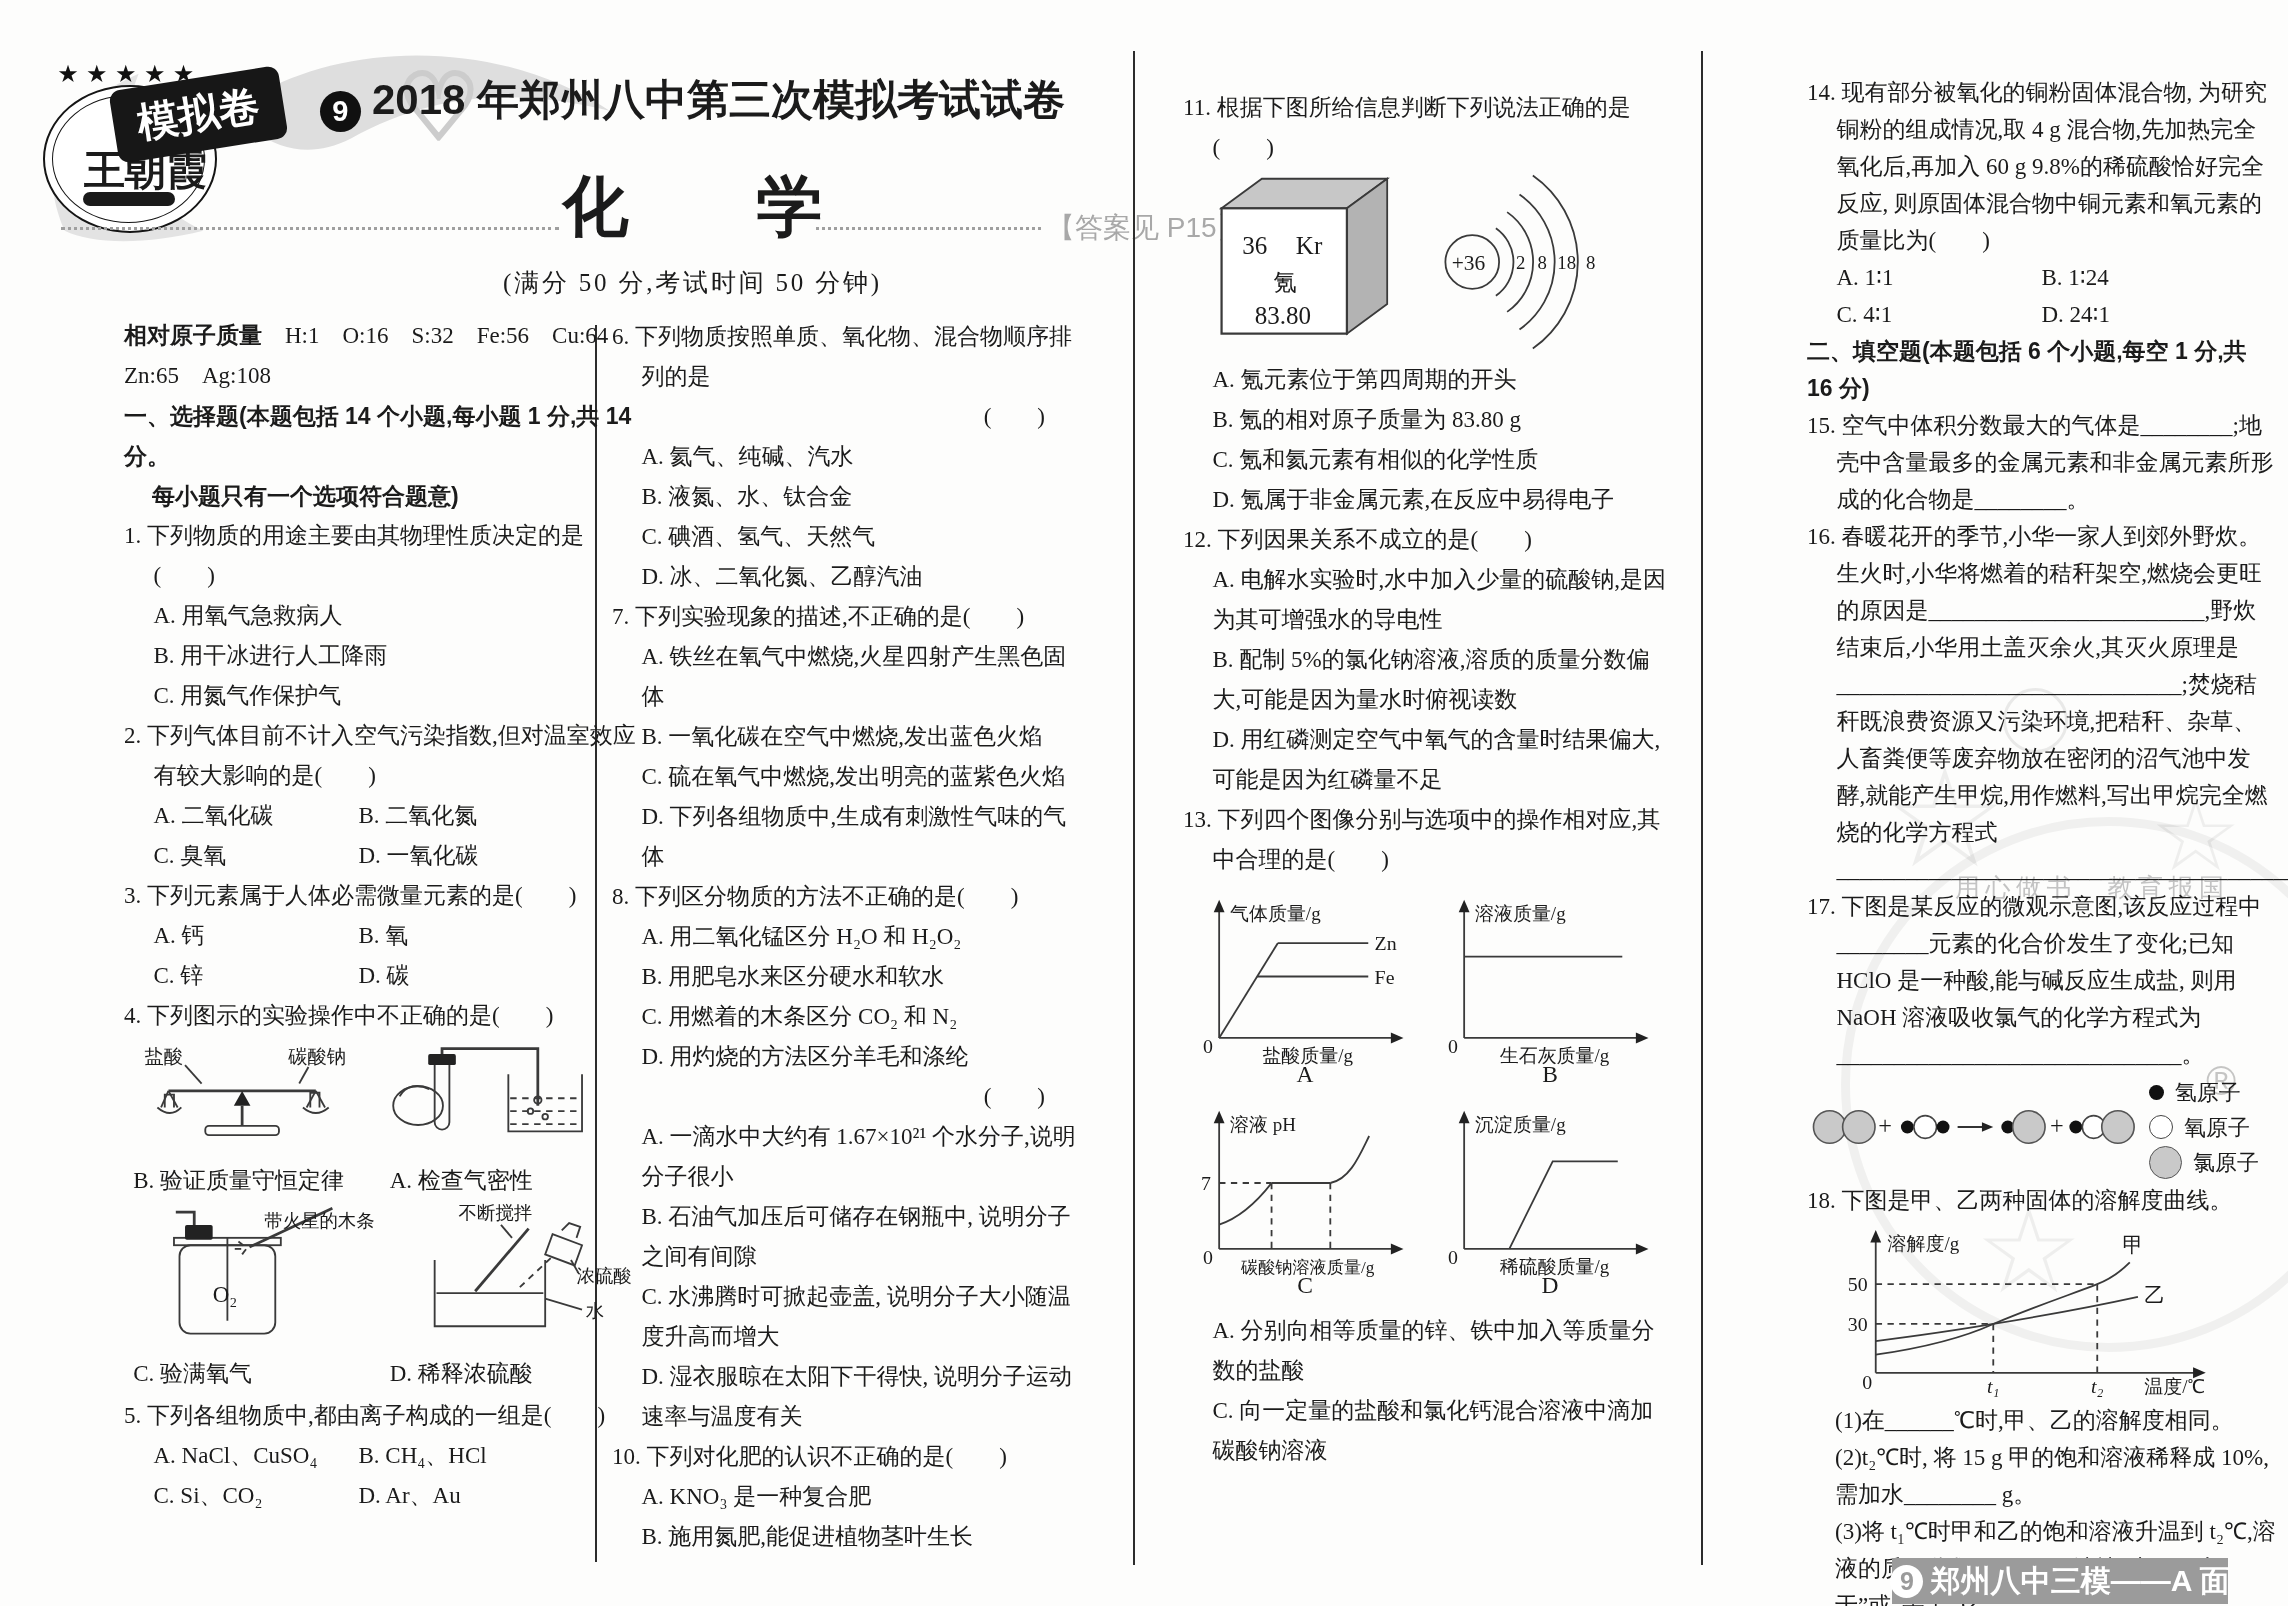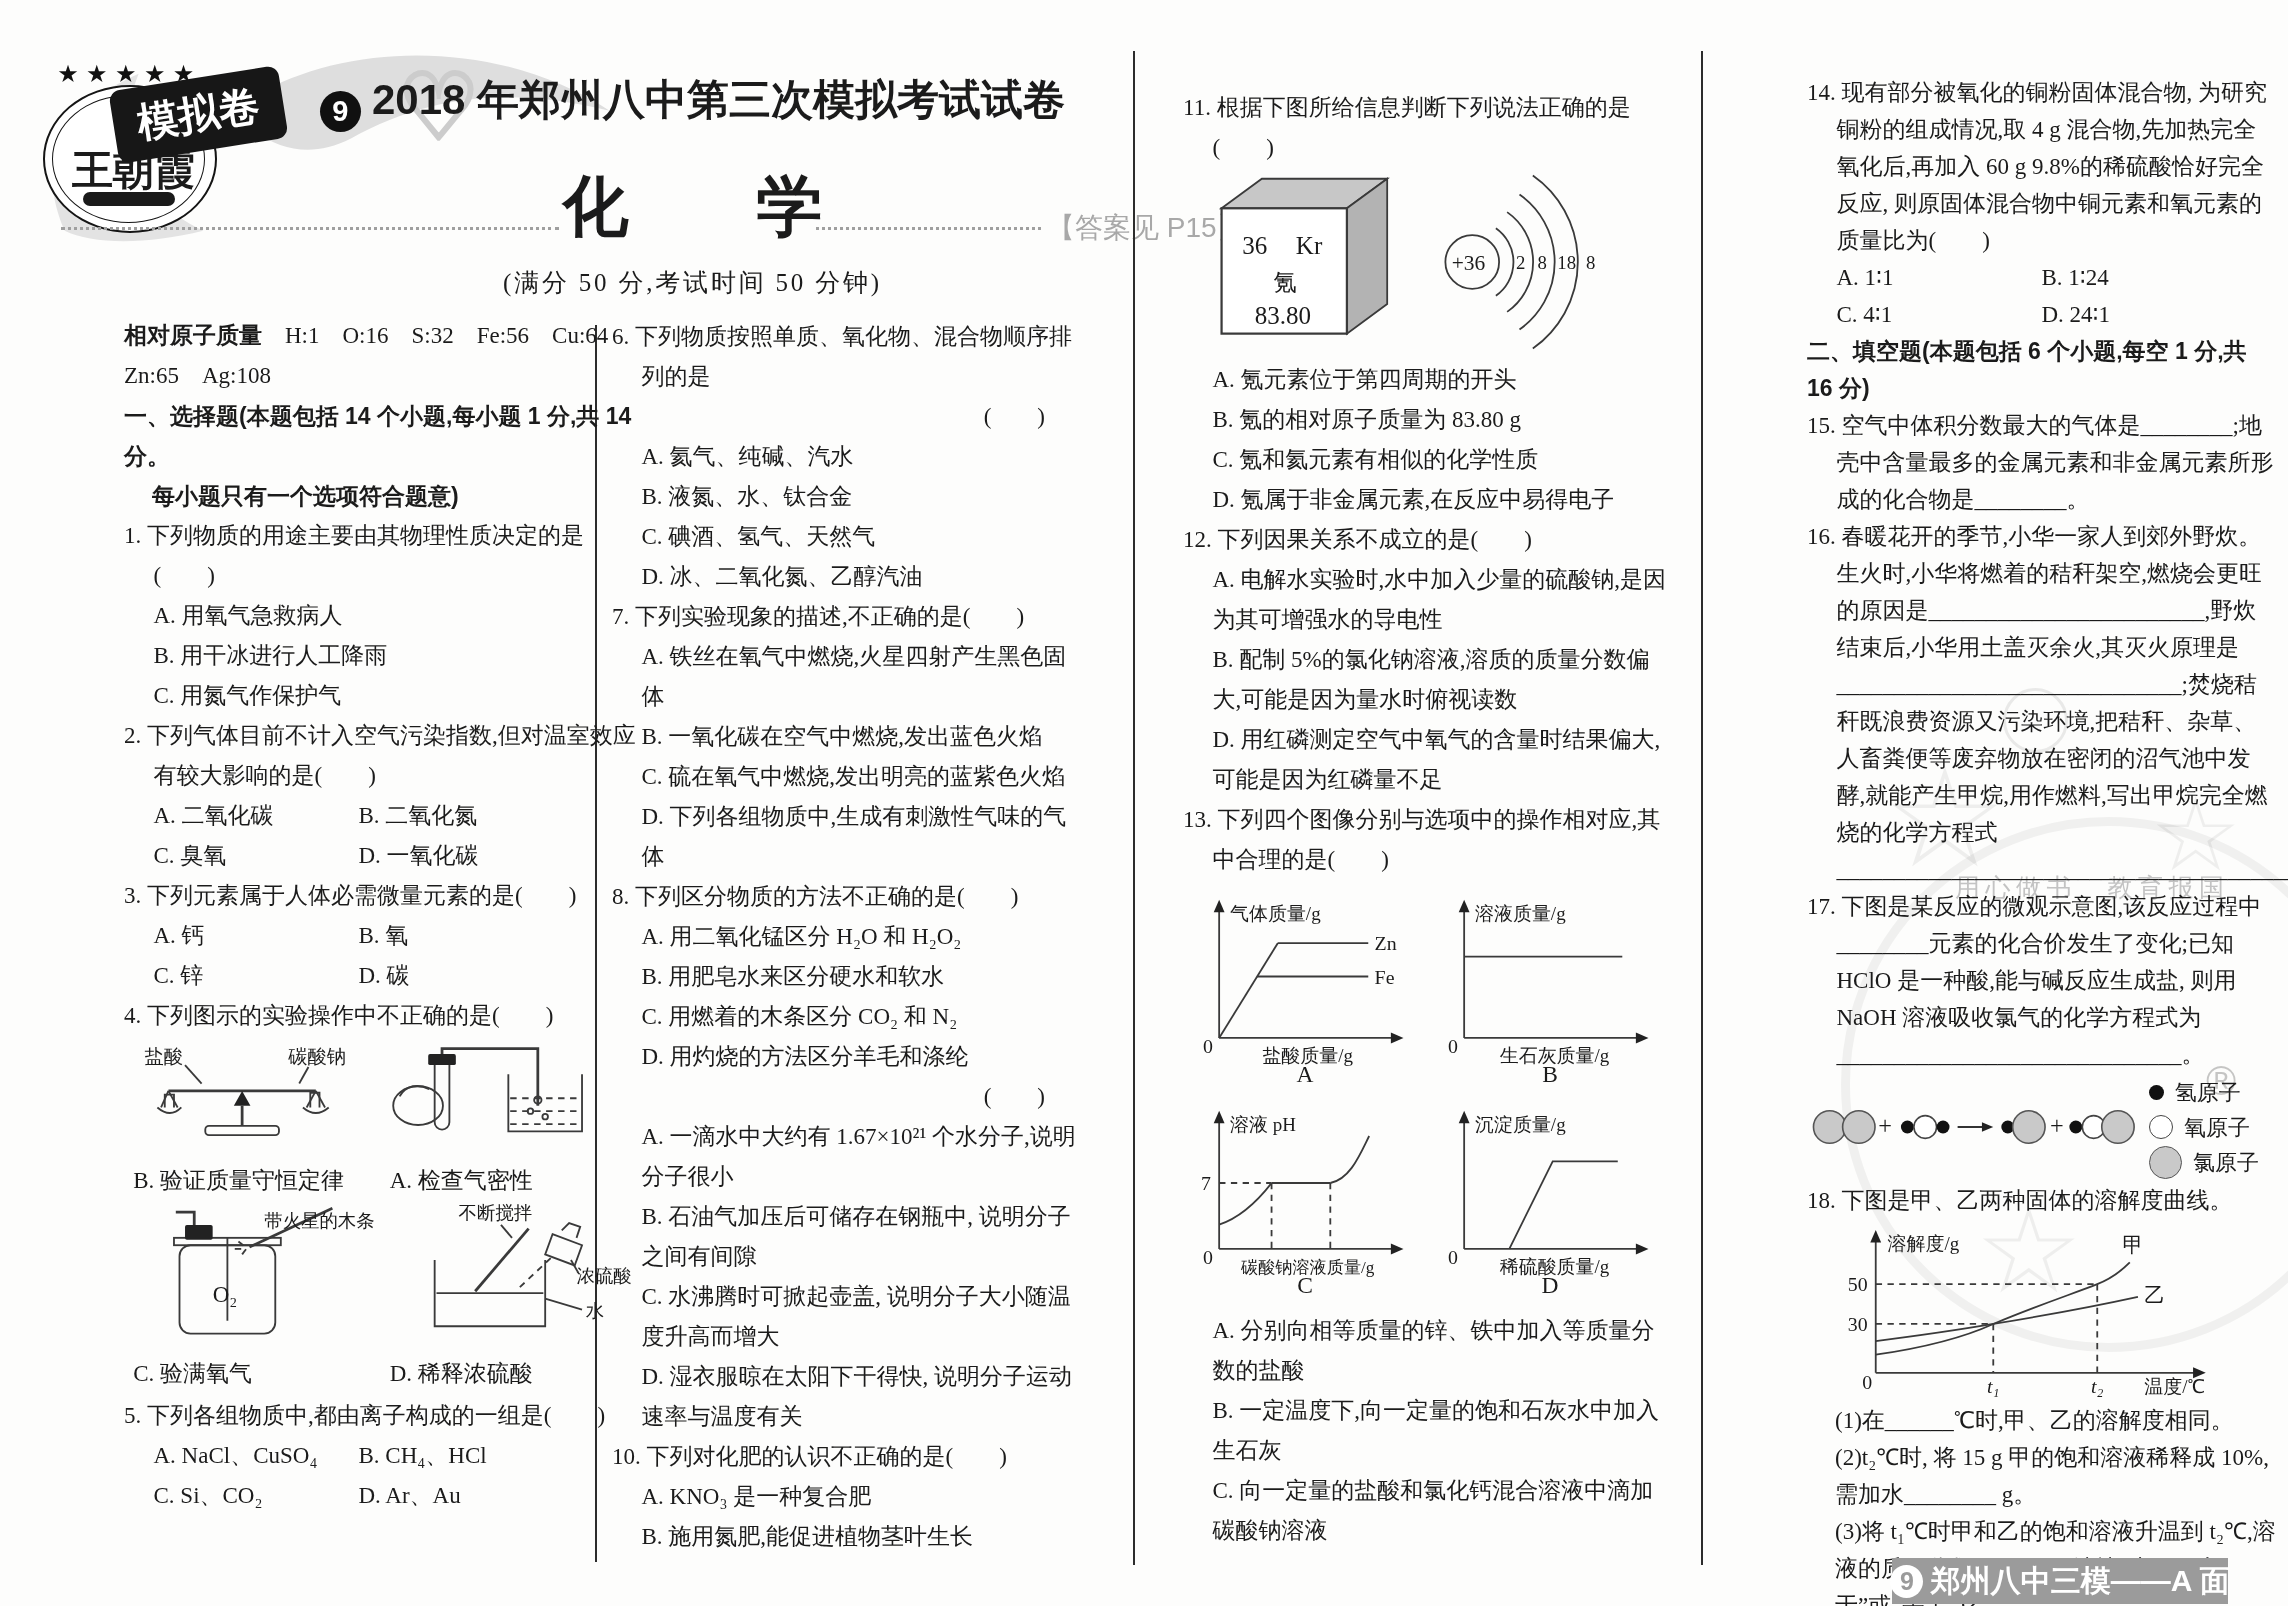--- a/index.html
+++ b/index.html
@@ -5,21 +5,21 @@
   html,body{margin:0;padding:0;background:#e8e8e8;}
   .page{position:relative;width:2289px;height:1607px;background:#fdfdfc;overflow:hidden;
         font-family:"Liberation Serif",serif;color:#1b1b1b;}
   
   .decor{position:absolute;left:0;top:0;pointer-events:none;}
   .logo{position:absolute;left:39px;top:54px;width:181px;height:185px;}
   .logo .oval{position:absolute;left:3.7px;top:31px;width:170px;height:144px;border:2.8px solid #151515;border-radius:50%;background:#fff;}
   .logo .oval2{position:absolute;left:13px;top:41px;width:151px;height:126px;border:1.8px solid #151515;border-radius:50%;}
   .logo .stars{position:absolute;left:0;top:5.5px;width:181px;text-align:center;font-size:24px;letter-spacing:7.4px;color:#111;}
   .logo .face{position:absolute;left:75px;top:48px;width:31px;height:31px;border:1.8px solid #222;border-radius:50%;background:#cfcfcf;}
-  .logo .brand{position:absolute;left:4px;top:89px;width:181px;text-align:center;font-size:41px;font-weight:700;font-family:"Liberation Serif",serif;}
+  .logo .brand{position:absolute;left:16px;top:89px;width:181px;text-align:center;font-size:41px;font-weight:700;font-family:"Liberation Serif",serif;}
   .logo .band{position:absolute;left:44px;top:138px;width:92px;height:14px;background:#1a1a1a;border-radius:7.4px;}
   .badge{position:absolute;left:113px;top:78px;transform:rotate(-9deg);background:#171717;color:#fff;
          font-family:"Liberation Sans",sans-serif;font-weight:700;font-size:41px;padding:9.2px 24px;border-radius:11px;}
   .hdr-title{position:absolute;left:305px;top:72px;width:775px;text-align:center;
              font-family:"Liberation Sans",sans-serif;font-weight:700;font-size:42px;white-space:nowrap;}
   .b9{display:inline-flex;width:41px;height:41px;border-radius:50%;background:#101010;color:#fff;
       align-items:center;justify-content:center;font-size:29px;vertical-align:-6.5px;margin-right:11px;}
   .hdr-subject{position:absolute;left:305px;top:162px;width:775px;text-align:center;
                font-family:"Liberation Sans",sans-serif;font-weight:900;font-size:66px;letter-spacing:31px;text-indent:31px;}
   .dot-l{position:absolute;left:61px;top:227px;width:498px;border-top:3.7px dotted #9f9f9f;}
@@ -372,21 +372,20 @@
           <text x="22" y="182" font-size="22">0</text>
           <polyline points="90,165 138,68 210,68" class="ink"></polyline>
           <text x="140" y="192" font-size="21" text-anchor="middle">稀硫酸质量/g</text>
           <text x="135" y="214" font-size="26" text-anchor="middle">D</text>
         </svg>
       </figure>
     </div>
 
     <div class="opts">
       <div>A. 分别向相等质量的锌、铁中加入等质量分数的盐酸</div>
-      <div>B. 一定温度下,向一定量的饱和石灰水中加入生石灰</div>
       <div>C. 向一定量的盐酸和氯化钙混合溶液中滴加碳酸钠溶液</div>
 
     </div>
   </div>
 
   <div class="col" id="col4" style="left:1807px;top:74px;width:471px;">
     <div class="q">14. 现有部分被氧化的铜粉固体混合物, 为研究铜粉的组成情况,取 4 g 混合物,先加热完全氧化后,再加入 60 g 9.8%的稀硫酸恰好完全反应, 则原固体混合物中铜元素和氧元素的质量比为(　　)</div>
     <div class="opts">
       <div class="opt2">
           <span>A. 1∶1</span>

